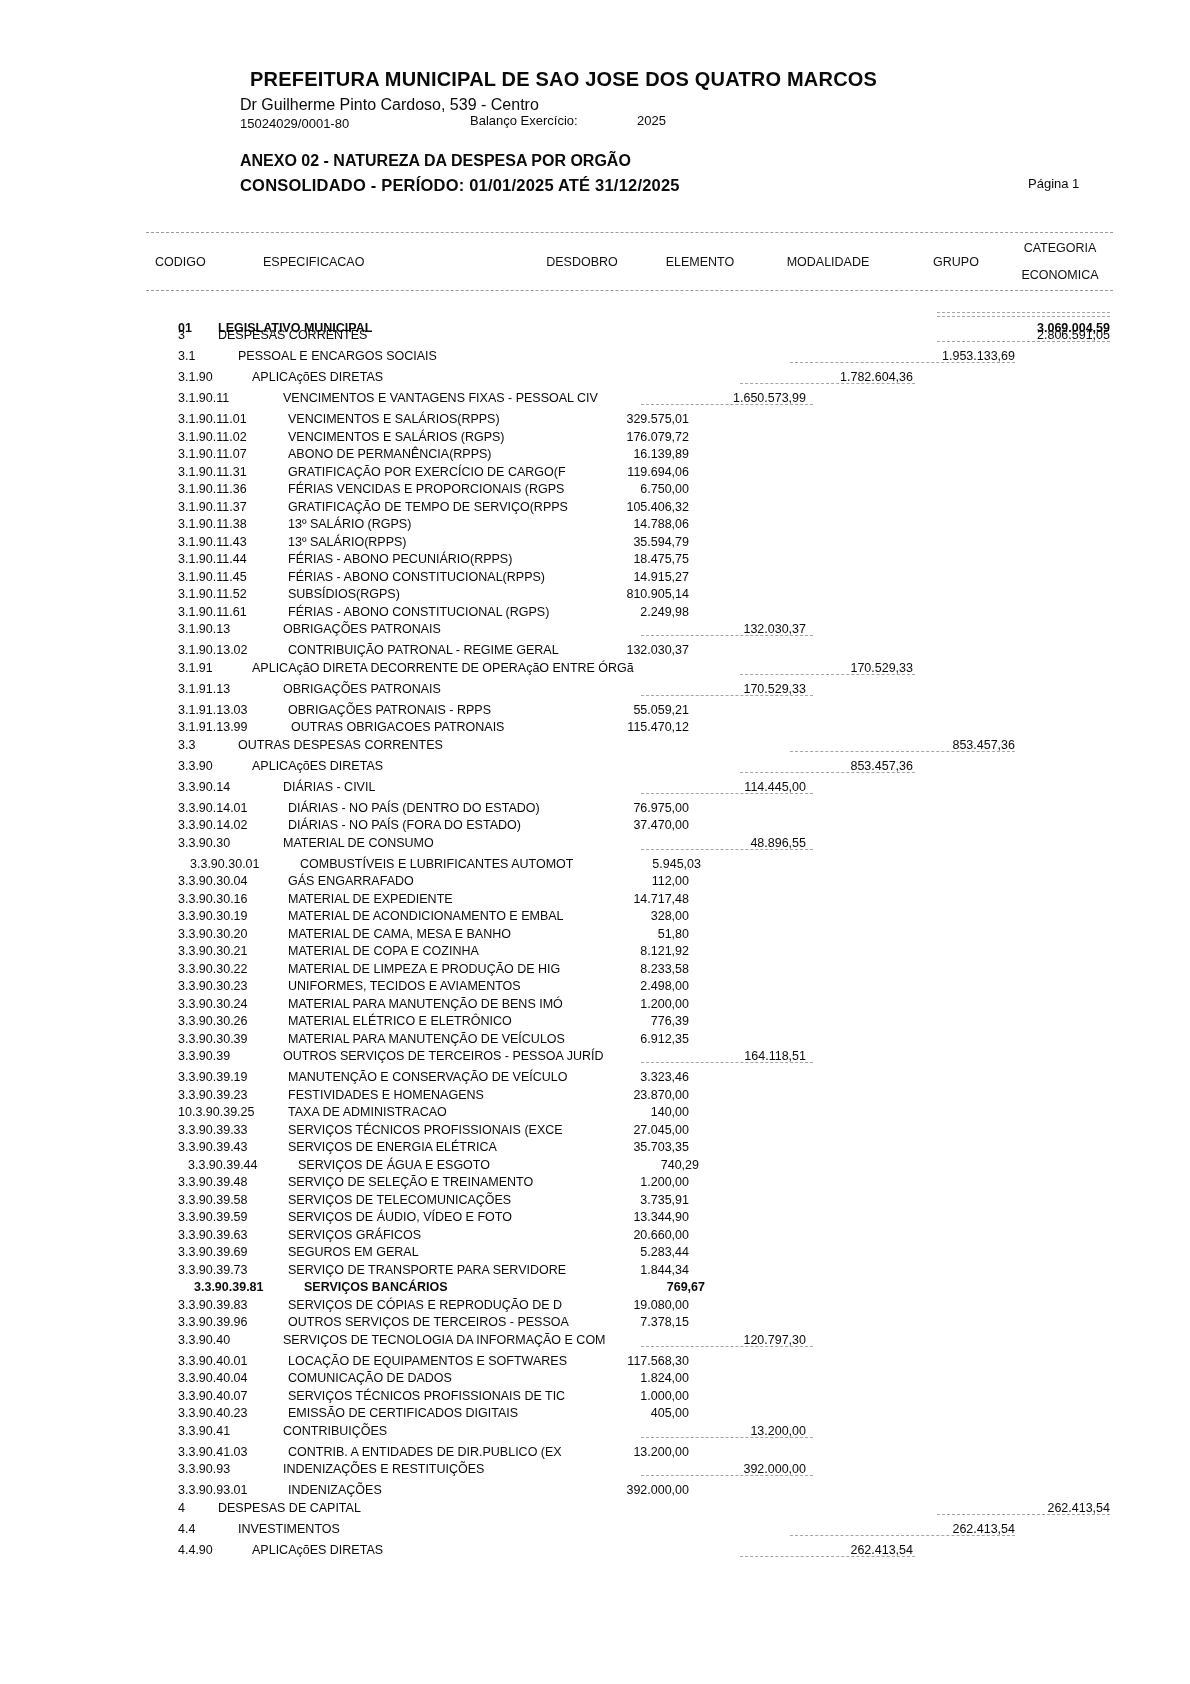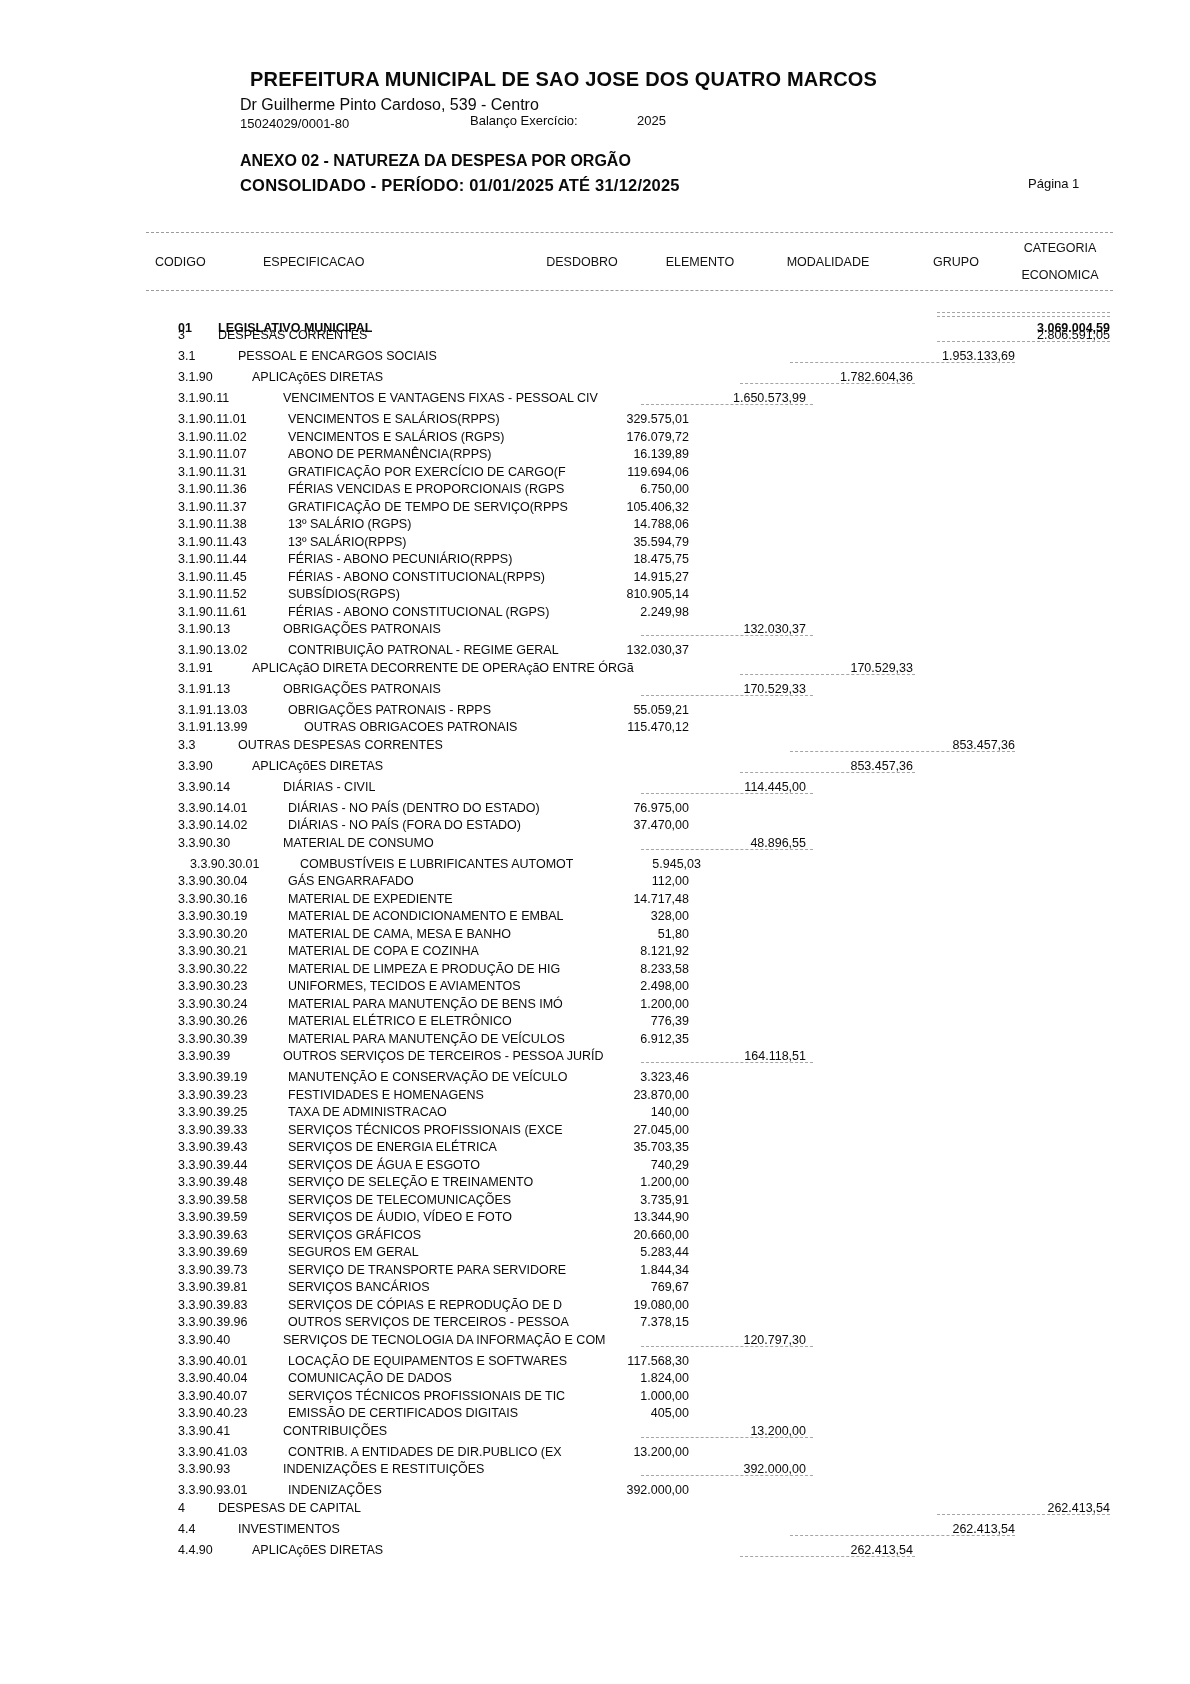--- a/index.html
+++ b/index.html
@@ -170,21 +170,21 @@
       <span class="val" style="left: 621px;">170.529,33</span>
     </div>
       <div class="vdash" style="left: 641px; width: 172px; top: 694.5px;"></div>
       <div class="trow" style="top: 701.5px; left: 0px; width: 1190px;">
       <span class="code">3.1.91.13.03</span>
       <span class="spec" style="left: 288px; max-width: 315px;">OBRIGAÇÕES PATRONAIS - RPPS</span>
       <span class="val" style="left: 504px;">55.059,21</span>
     </div>
       <div class="trow" style="top: 719px; left: 0px; width: 1190px;">
       <span class="code">3.1.91.13.99</span>
-      <span class="spec" style="left: 304px; max-width: 315px;">OUTRAS OBRIGACOES PATRONAIS</span>
+      <span class="spec" style="left: 291px; max-width: 315px;">OUTRAS OBRIGACOES PATRONAIS</span>
       <span class="val" style="left: 504px;">115.470,12</span>
     </div>
       <div class="trow" style="top: 736.5px; left: 0px; width: 1190px;">
       <span class="code">3.3</span>
       <span class="spec" style="left: 238px; max-width: 560px;">OUTRAS DESPESAS CORRENTES</span>
       <span class="val" style="left: 830px;">853.457,36</span>
     </div>
       <div class="vdash" style="left: 790px; width: 225px; top: 750.5px;"></div>
       <div class="trow" style="top: 757.5px; left: 0px; width: 1190px;">
       <span class="code">3.3.90</span>
@@ -279,35 +279,35 @@
       <span class="code">3.3.90.39.19</span>
       <span class="spec" style="left: 288px; max-width: 315px;">MANUTENÇÃO E CONSERVAÇÃO DE VEÍCULO</span>
       <span class="val" style="left: 504px;">3.323,46</span>
     </div>
       <div class="trow" style="top: 1086.5px; left: 0px; width: 966px;">
       <span class="code">3.3.90.39.23</span>
       <span class="spec" style="left: 288px; max-width: 315px;">FESTIVIDADES E HOMENAGENS</span>
       <span class="val" style="left: 504px;">23.870,00</span>
     </div>
       <div class="trow" style="top: 1104px; left: 0px; width: 1190px;">
-      <span class="code">3.3.90.39.25</span>
+      <span class="code">10.3.90.39.25</span>
       <span class="spec" style="left: 288px; max-width: 315px;">TAXA DE ADMINISTRACAO</span>
       <span class="val" style="left: 504px;">140,00</span>
     </div>
       <div class="trow" style="top: 1121.5px; left: 0px; width: 1190px;">
       <span class="code">3.3.90.39.33</span>
       <span class="spec" style="left: 288px; max-width: 315px;">SERVIÇOS TÉCNICOS PROFISSIONAIS (EXCE</span>
       <span class="val" style="left: 504px;">27.045,00</span>
     </div>
       <div class="trow" style="top: 1139px; left: 0px; width: 1190px;">
       <span class="code">3.3.90.39.43</span>
       <span class="spec" style="left: 288px; max-width: 315px;">SERVIÇOS DE ENERGIA ELÉTRICA</span>
       <span class="val" style="left: 504px;">35.703,35</span>
     </div>
-      <div class="trow" style="top: 1156.5px; left: 0px; width: 1082px; padding-left: 19px;">
+      <div class="trow" style="top: 1156.5px; left: 10px; width: 1082px; padding-left: 19px;">
       <span class="code">3.3.90.39.44</span>
       <span class="spec" style="left: 288px; max-width: 315px;">SERVIÇOS DE ÁGUA E ESGOTO</span>
       <span class="val" style="left: 504px;">740,29</span>
     </div>
       <div class="trow" style="top: 1174px; left: 0px; width: 1190px;">
       <span class="code">3.3.90.39.48</span>
       <span class="spec" style="left: 288px; max-width: 315px;">SERVIÇO DE SELEÇÃO E TREINAMENTO</span>
       <span class="val" style="left: 504px;">1.200,00</span>
     </div>
       <div class="trow" style="top: 1191.5px; left: 0px; width: 1190px;">
@@ -328,21 +328,21 @@
       <div class="trow" style="top: 1244px; left: 0px; width: 1190px;">
       <span class="code">3.3.90.39.69</span>
       <span class="spec" style="left: 288px; max-width: 315px;">SEGUROS EM GERAL</span>
       <span class="val" style="left: 504px;">5.283,44</span>
     </div>
       <div class="trow" style="top: 1261.5px; left: 0px; width: 1190px;">
       <span class="code">3.3.90.39.73</span>
       <span class="spec" style="left: 288px; max-width: 315px;">SERVIÇO DE TRANSPORTE PARA SERVIDORE</span>
       <span class="val" style="left: 504px;">1.844,34</span>
     </div>
-      <div class="trow" style="top: 1279px; left: 0px; width: 1084px;">
+      <div class="trow" style="top: 1279px; left: 16px; width: 1084px; font-weight: bold;">
       <span class="code">3.3.90.39.81</span>
       <span class="spec" style="left: 288px; max-width: 315px;">SERVIÇOS BANCÁRIOS</span>
       <span class="val" style="left: 504px;">769,67</span>
     </div>
       <div class="trow" style="top: 1296.5px; left: 0px; width: 1190px;">
       <span class="code">3.3.90.39.83</span>
       <span class="spec" style="left: 288px; max-width: 315px;">SERVIÇOS DE CÓPIAS E REPRODUÇÃO DE D</span>
       <span class="val" style="left: 504px;">19.080,00</span>
     </div>
       <div class="trow" style="top: 1314px; left: 0px; width: 1190px;">

